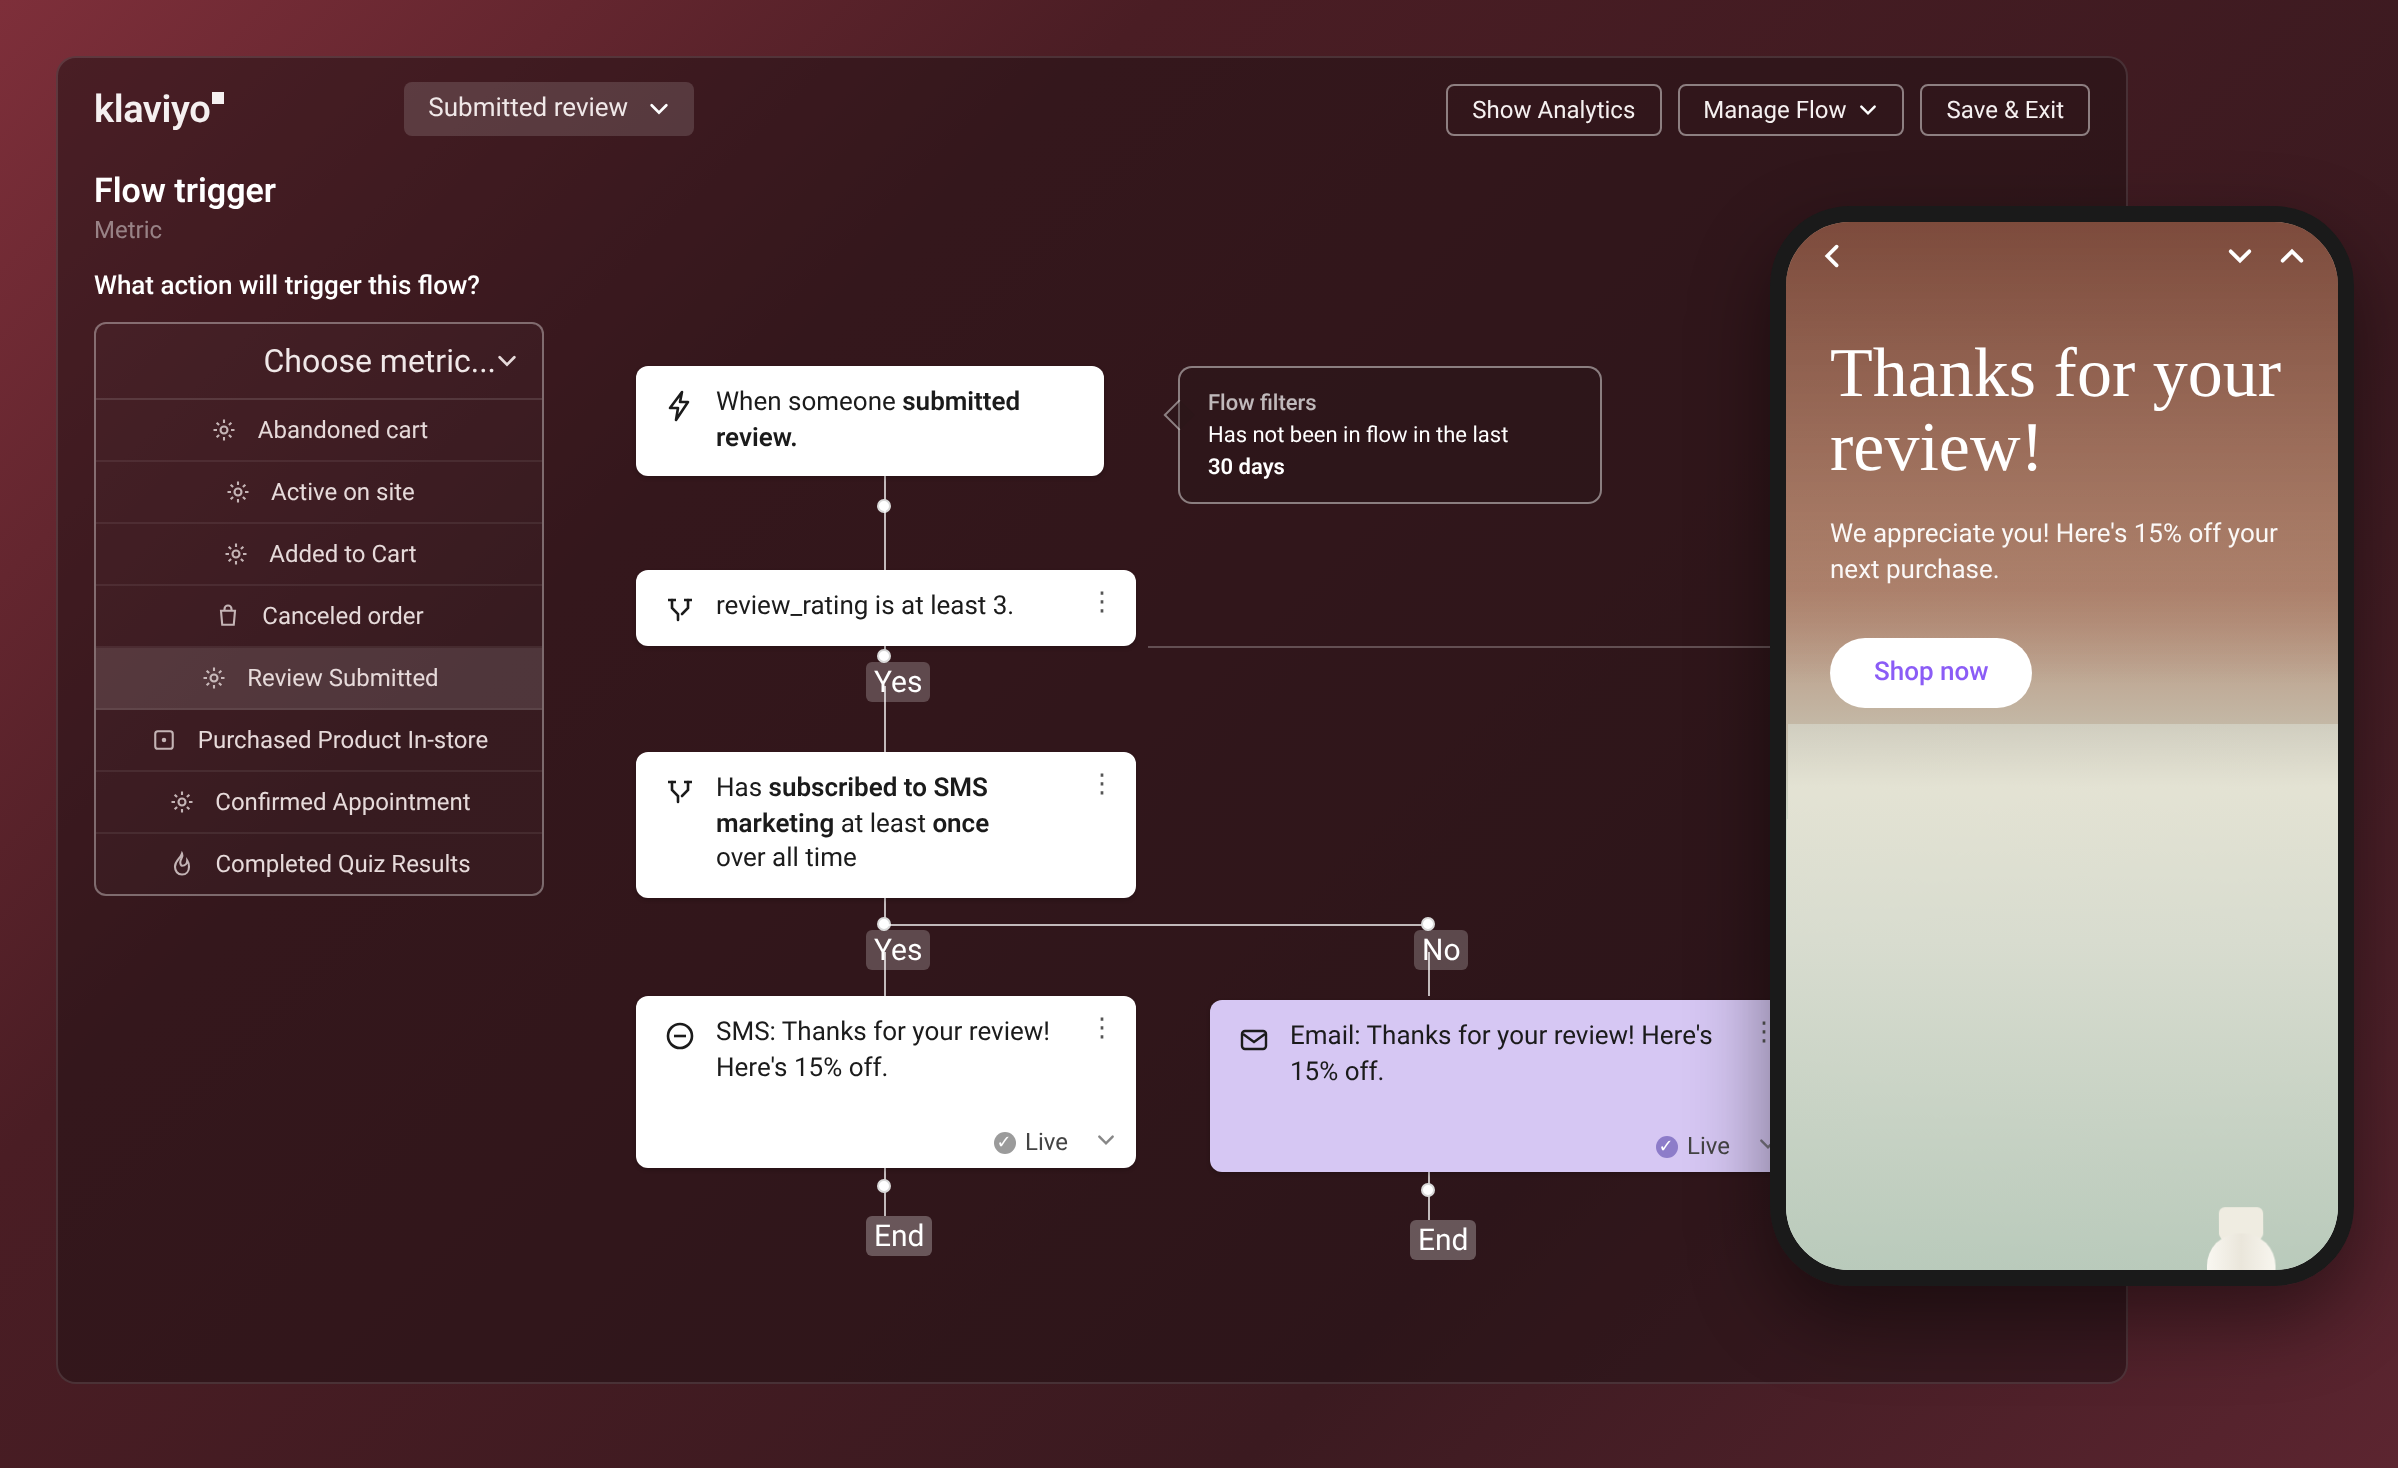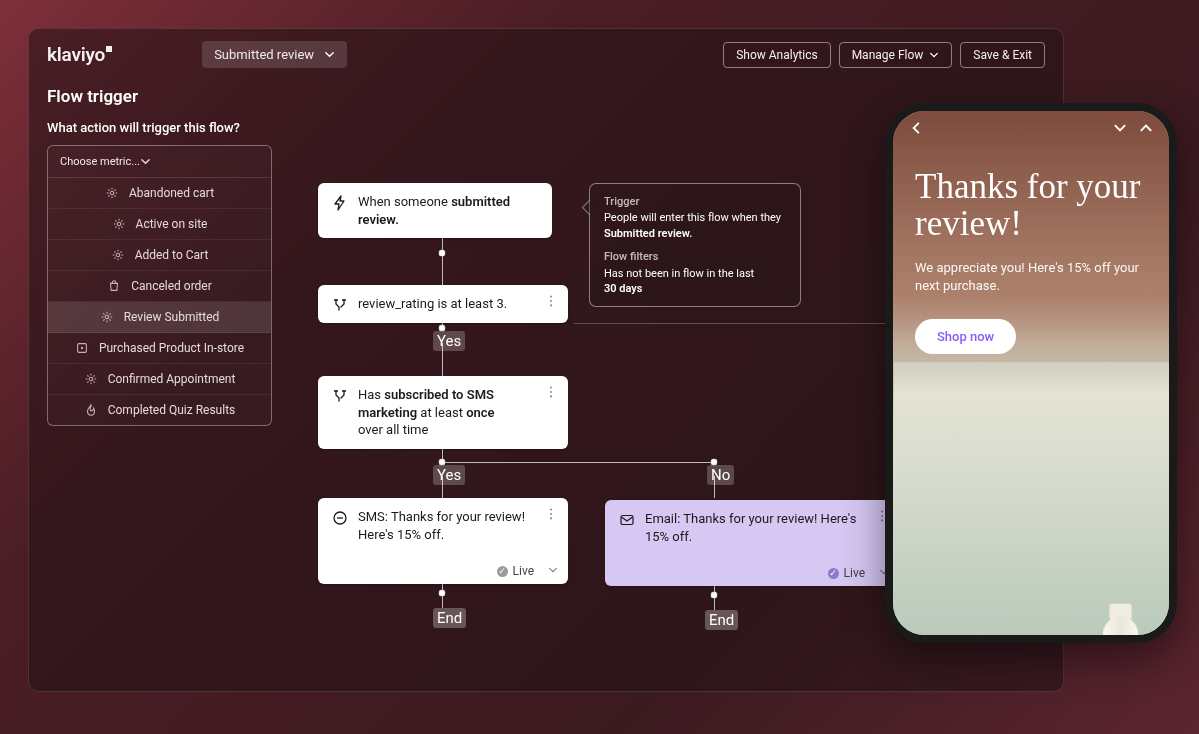--- a/index.html
+++ b/index.html
@@ -27,22 +27,22 @@
   .btn-outline .chev { margin-left: 6px; }
   .section { padding: 4px 18px 14px 18px; }
   .section h1 { font-size: 17px; font-weight: 600; color: #fff; }
   .section .sub { font-size: 12px; color: rgba(255,255,255,0.45); margin-top: 2px; }
   .question { font-size: 13px; font-weight: 500; color: #fff; margin: 14px 0 10px; }
   .metric-panel {
     width: 225px; border: 1px solid rgba(255,255,255,0.35); border-radius: 6px; overflow: hidden;
     background: rgba(255,255,255,0.02);
   }
   .metric-header {
-    padding: 9px 12px; display: flex; align-items: center; justify-content: flex-start;
-    font-size: 11px; color: #f0e8e8;
+    padding: 9px 12px; display: flex; align-items: center; justify-content: flex-end;
+    font-size: 16px; color: #f0e8e8;
     border-bottom: 1px solid rgba(255,255,255,0.12);
   }
   .metric-item {
     padding: 8px 12px; display: flex; align-items: center; font-size: 12px; color: #e6dada;
     border-bottom: 1px solid rgba(255,255,255,0.07); cursor: pointer; justify-content: center;
   }
   .metric-item:last-child { border-bottom: none; }
   .metric-item.selected { background: rgba(255,255,255,0.12); }
   .metric-item .ic { width: 14px; height: 14px; margin-right: 10px; opacity: 0.8; }
 
@@ -145,20 +145,21 @@
           </svg>
       </span>
     </button>
     <button class="btn-outline">
         <span>Save &amp; Exit</span>
       </button>
   </div>
 
   <div class="section">
     <h1>Flow trigger</h1>
+    <div class="sub">Metric</div>
     <div class="question">What action will trigger this flow?</div>
 
     <div class="metric-panel">
       <div class="metric-header">
         <span>Choose metric...</span>
         <span class="chev">
           <svg width="11" height="11" viewBox="0 0 12 12">
               <path d="M2 4l4 4 4-4" stroke="#e6dada" stroke-width="1.5" fill="none" stroke-linecap="round"></path>
             </svg>
         </span>
@@ -232,24 +233,20 @@
                 <path d="M8 2c1 2-1 3-1 5 0 1 .6 2 1 2 2 0 3-1.5 3-3 0 0 1 1.5 1 3.5C12 12 10.5 14 8 14s-4-2-4-4.5C4 6 7 5 8 2z" fill="none" stroke="#e6dada" stroke-width="1.2"></path>
               </svg>
             </span>
             <span>Completed Quiz Results</span>
           </div>
         </div>
     </div>
   </div>
 
   <div class="tooltip" style="left:560px; top:154px;">
-    <div class="blk">
-      <h4>Trigger</h4>
-      <div><span>People will enter this flow when they</span><br><b>Submitted review.</b></div>
-    </div>
     <div class="blk">
       <h4>Flow filters</h4>
       <div><span>Has not been in flow in the last</span><br><b>30 days</b></div>
     </div>
   </div>
 
   <div class="canvas">
 
     <div class="line vline" style="left:128px; top:50px; height:22px;"></div>
     <div class="connector-dot" style="left:128px; top:72px;"></div>

